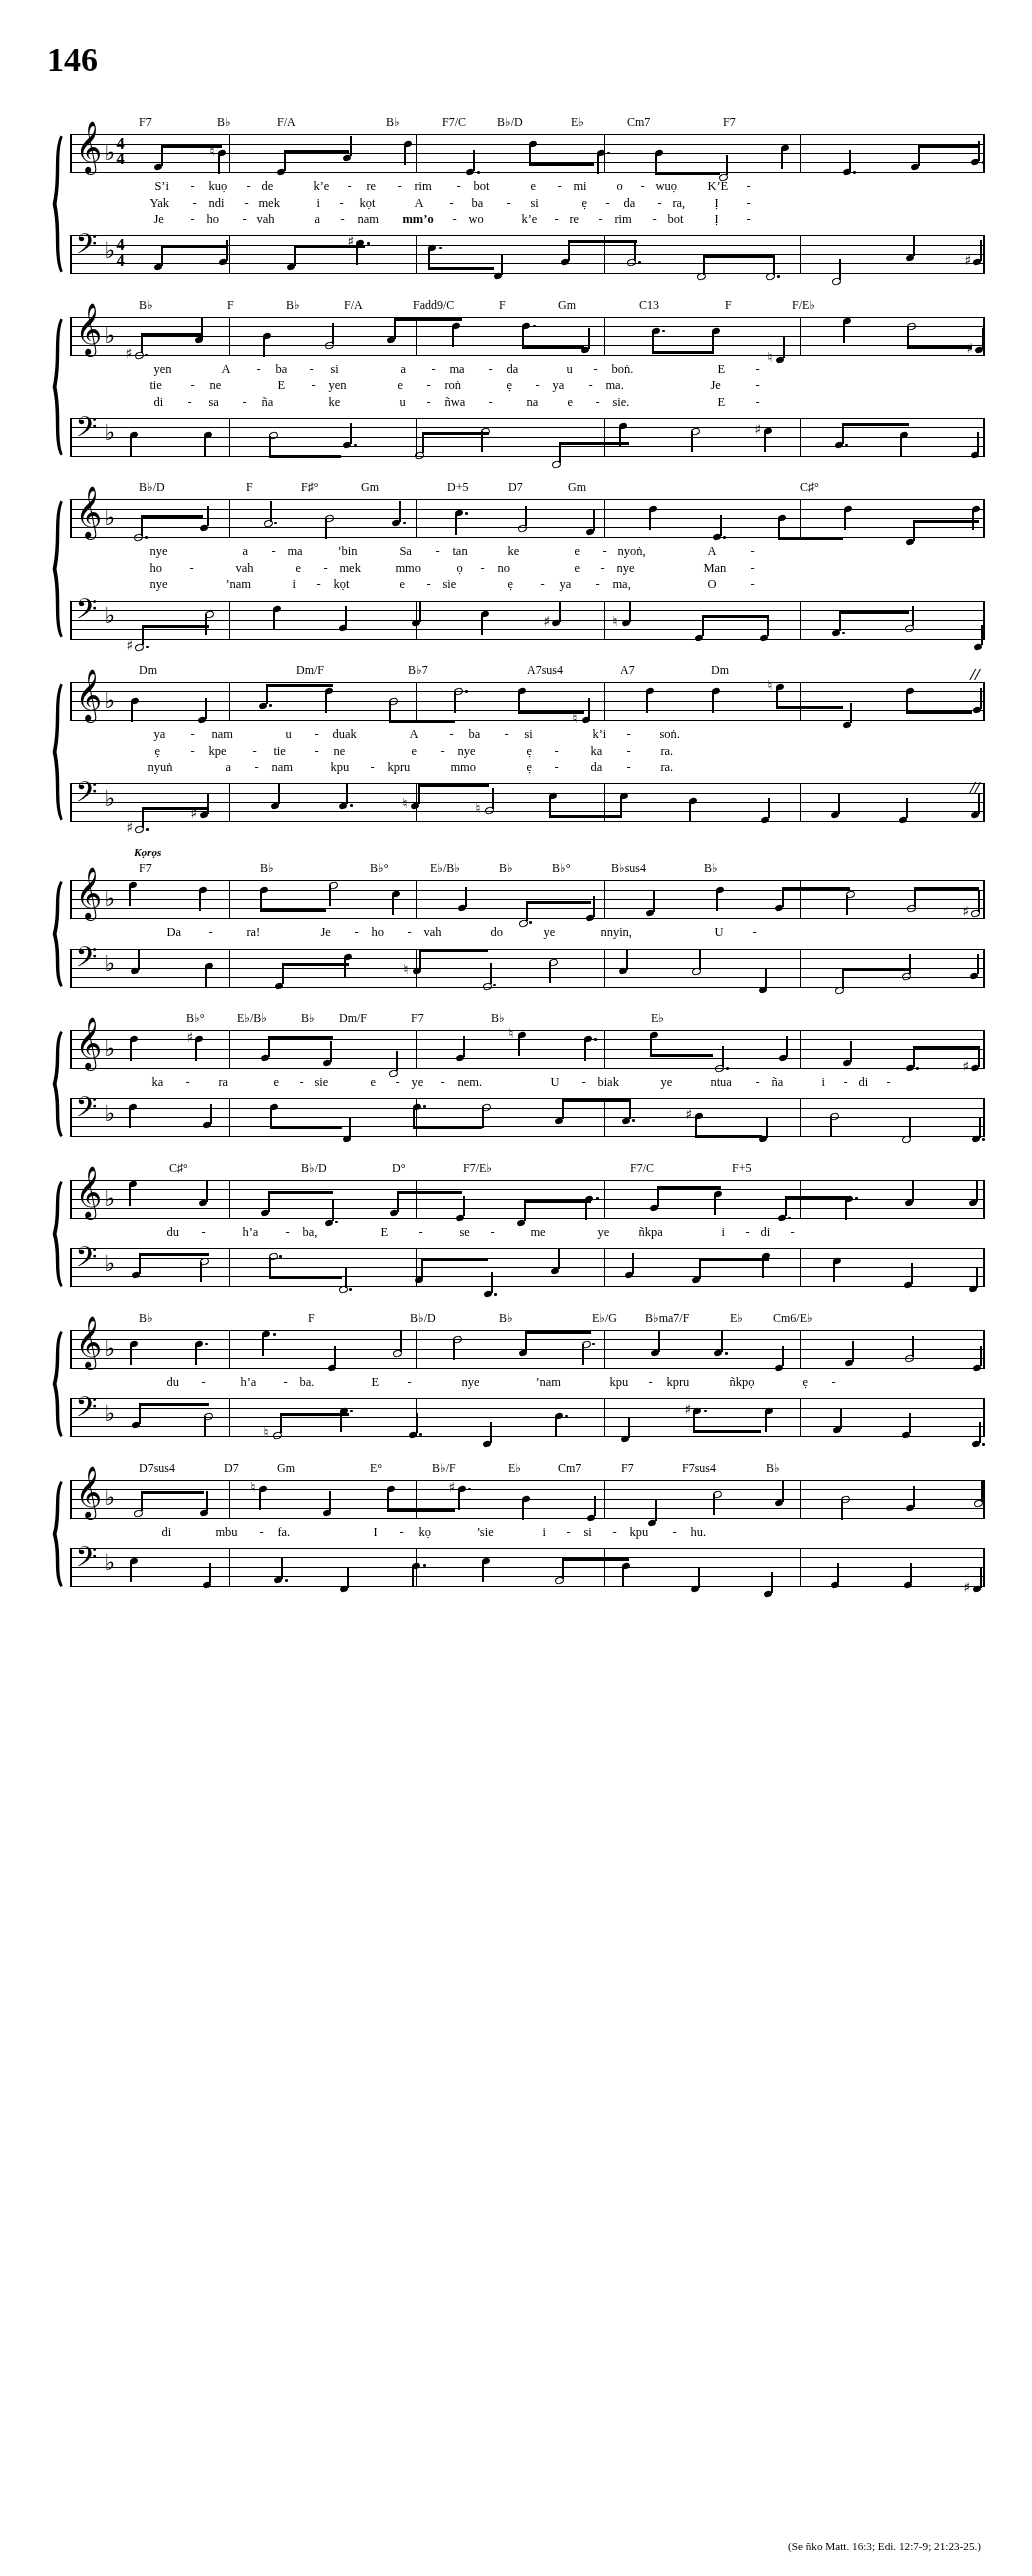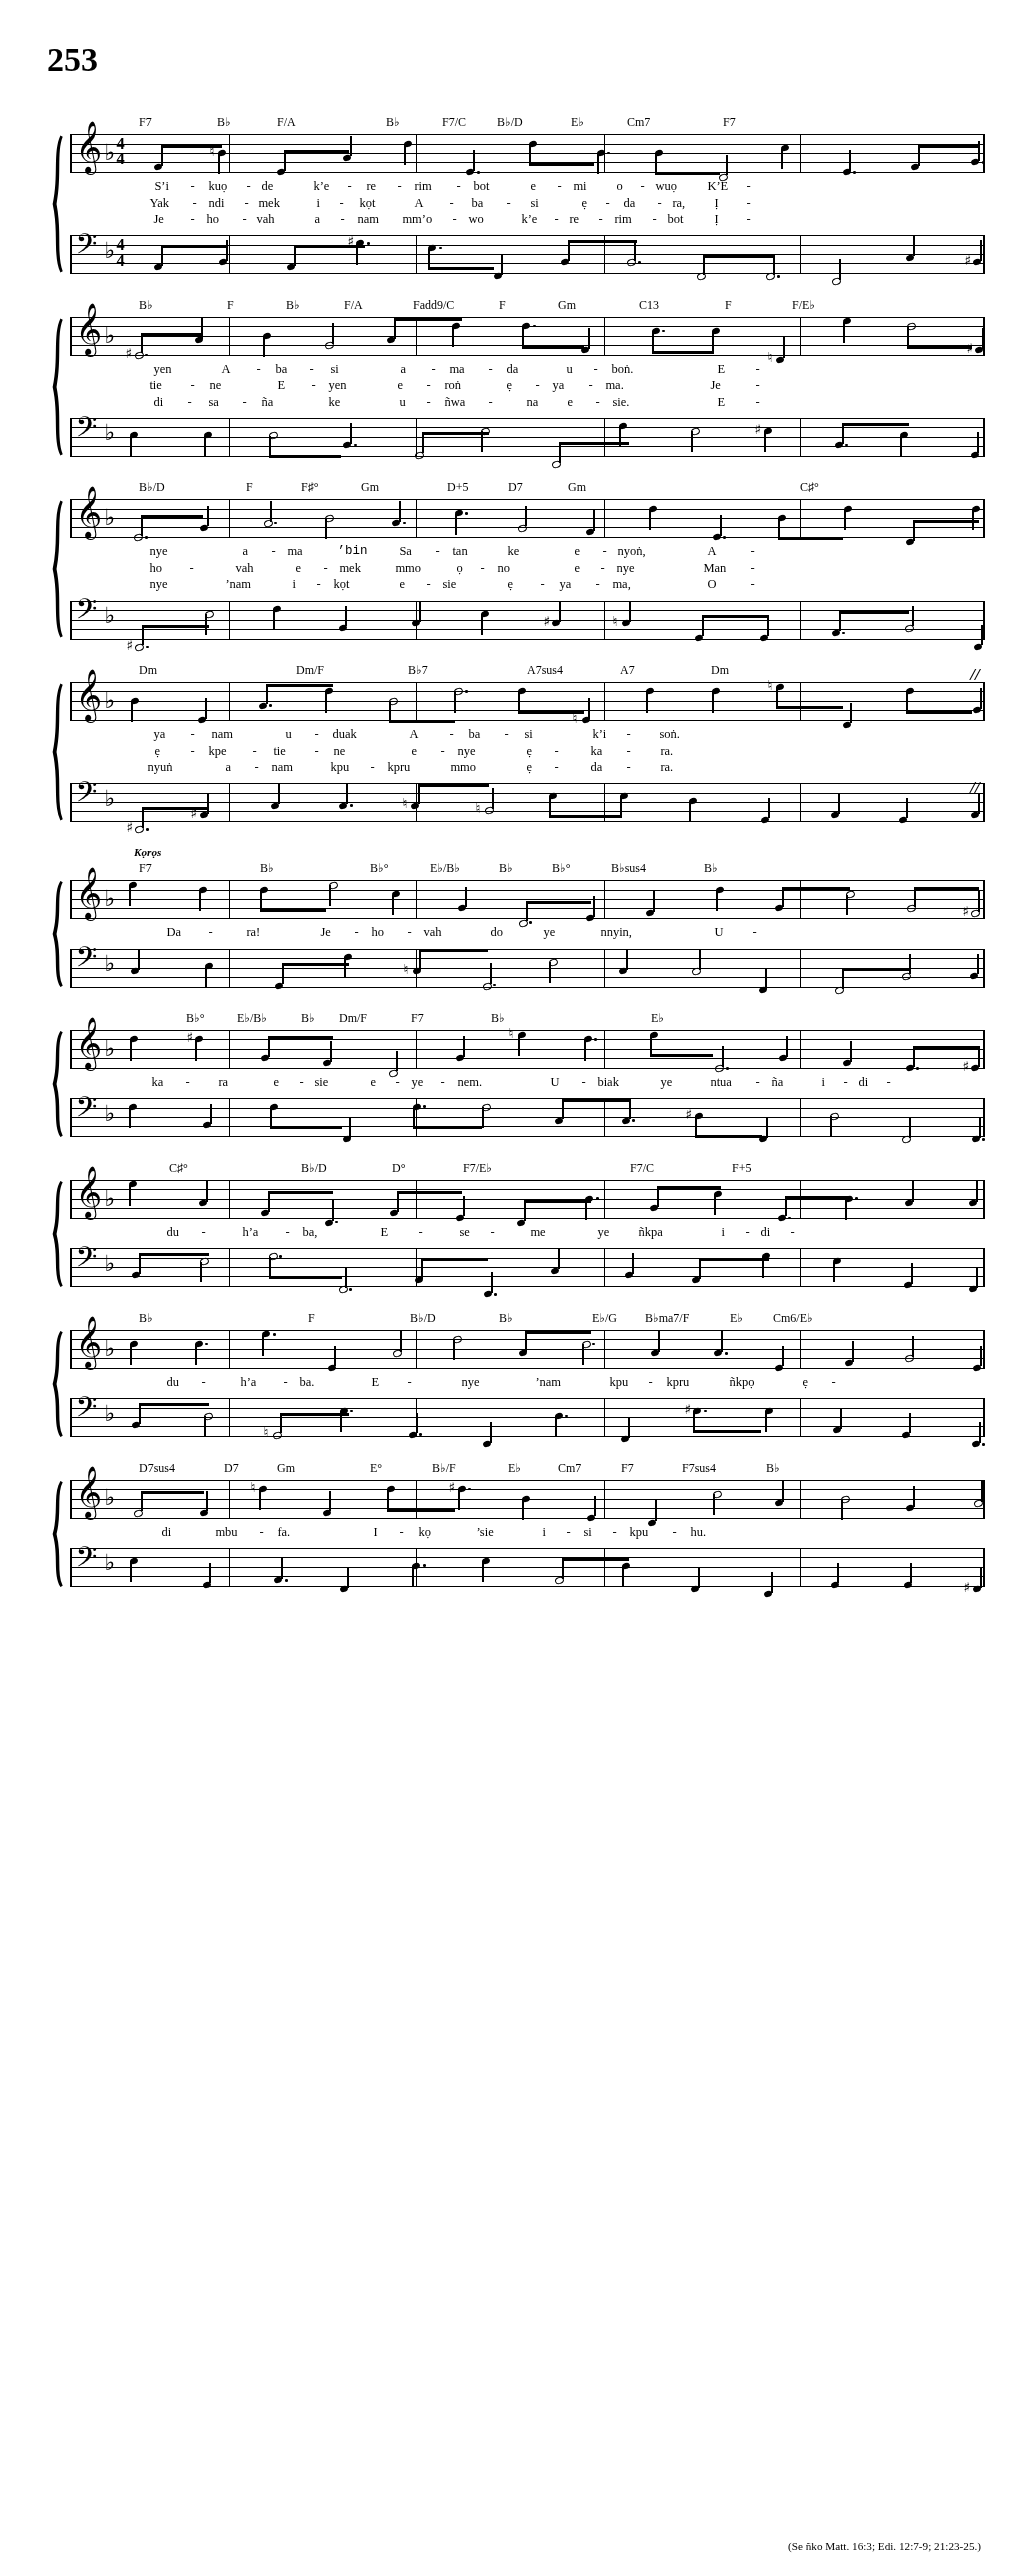--- a/index.html
+++ b/index.html
@@ -223,21 +223,21 @@
     font-size: 11.2px;
     font-family: "Liberation Serif", serif;
   }
 </style>
 </head>
 <body>
 
 <div class="page">
 
   <div class="header">
-    <div class="hymn-number">253</div>
+    <div class="hymn-number">146</div>
   </div>
 
   <div class="systems" id="systems-root">
       <div class="system" style="margin-top: 5.2px;">
         <div class="chordrow">
           <span class="chord" style="left: 53px;">F7</span>
           <span class="chord" style="left: 131px;">B♭</span>
           <span class="chord" style="left: 191px;">F/A</span>
           <span class="chord" style="left: 300px;">B♭</span>
           <span class="chord" style="left: 356px;">F7/C</span>
@@ -354,21 +354,21 @@
             </div>
             <div class="lyricline">
               <span class="syl" style="left: 83px;">Je</span>
               <span class="syl" style="left: 120px;">-</span>
               <span class="syl" style="left: 136px;">ho</span>
               <span class="syl" style="left: 172px;">-</span>
               <span class="syl" style="left: 186px;">vah</span>
               <span class="syl" style="left: 244px;">a</span>
               <span class="syl" style="left: 270px;">-</span>
               <span class="syl" style="left: 287px;">nam</span>
-              <span class="syl" style="left: 332px;">mm’o</span>
+              <span class="syl" style="left: 332px; font-weight: bold;">mm’o</span>
               <span class="syl" style="left: 382px;">-</span>
               <span class="syl" style="left: 398px;">wo</span>
               <span class="syl" style="left: 451px;">k’e</span>
               <span class="syl" style="left: 484px;">-</span>
               <span class="syl" style="left: 499px;">re</span>
               <span class="syl" style="left: 528px;">-</span>
               <span class="syl" style="left: 544px;">rim</span>
               <span class="syl" style="left: 582px;">-</span>
               <span class="syl" style="left: 597px;">bot</span>
               <span class="syl" style="left: 644px;">Ị</span>
@@ -675,21 +675,21 @@
             <div class="barline" style="left: 346px;"></div>
             <div class="barline" style="left: 534px;"></div>
             <div class="barline" style="left: 730px;"></div>
           </div>
           <div class="lyrics" style="margin-top: 5.2px;">
             <div class="lyricline">
               <span class="syl" style="left: 79px;">nye</span>
               <span class="syl" style="left: 172px;">a</span>
               <span class="syl" style="left: 201px;">-</span>
               <span class="syl" style="left: 217px;">ma</span>
-              <span class="syl" style="left: 267px; font-family: Liberation Mono, monospace;">’bin</span>
+              <span class="syl" style="left: 267px;">’bin</span>
               <span class="syl" style="left: 329px;">Sa</span>
               <span class="syl" style="left: 365px;">-</span>
               <span class="syl" style="left: 382px;">tan</span>
               <span class="syl" style="left: 437px;">ke</span>
               <span class="syl" style="left: 504px;">e</span>
               <span class="syl" style="left: 532px;">-</span>
               <span class="syl" style="left: 547px;">nyoṅ,</span>
               <span class="syl" style="left: 637px;">A</span>
               <span class="syl" style="left: 680px;">-</span>
             </div>

